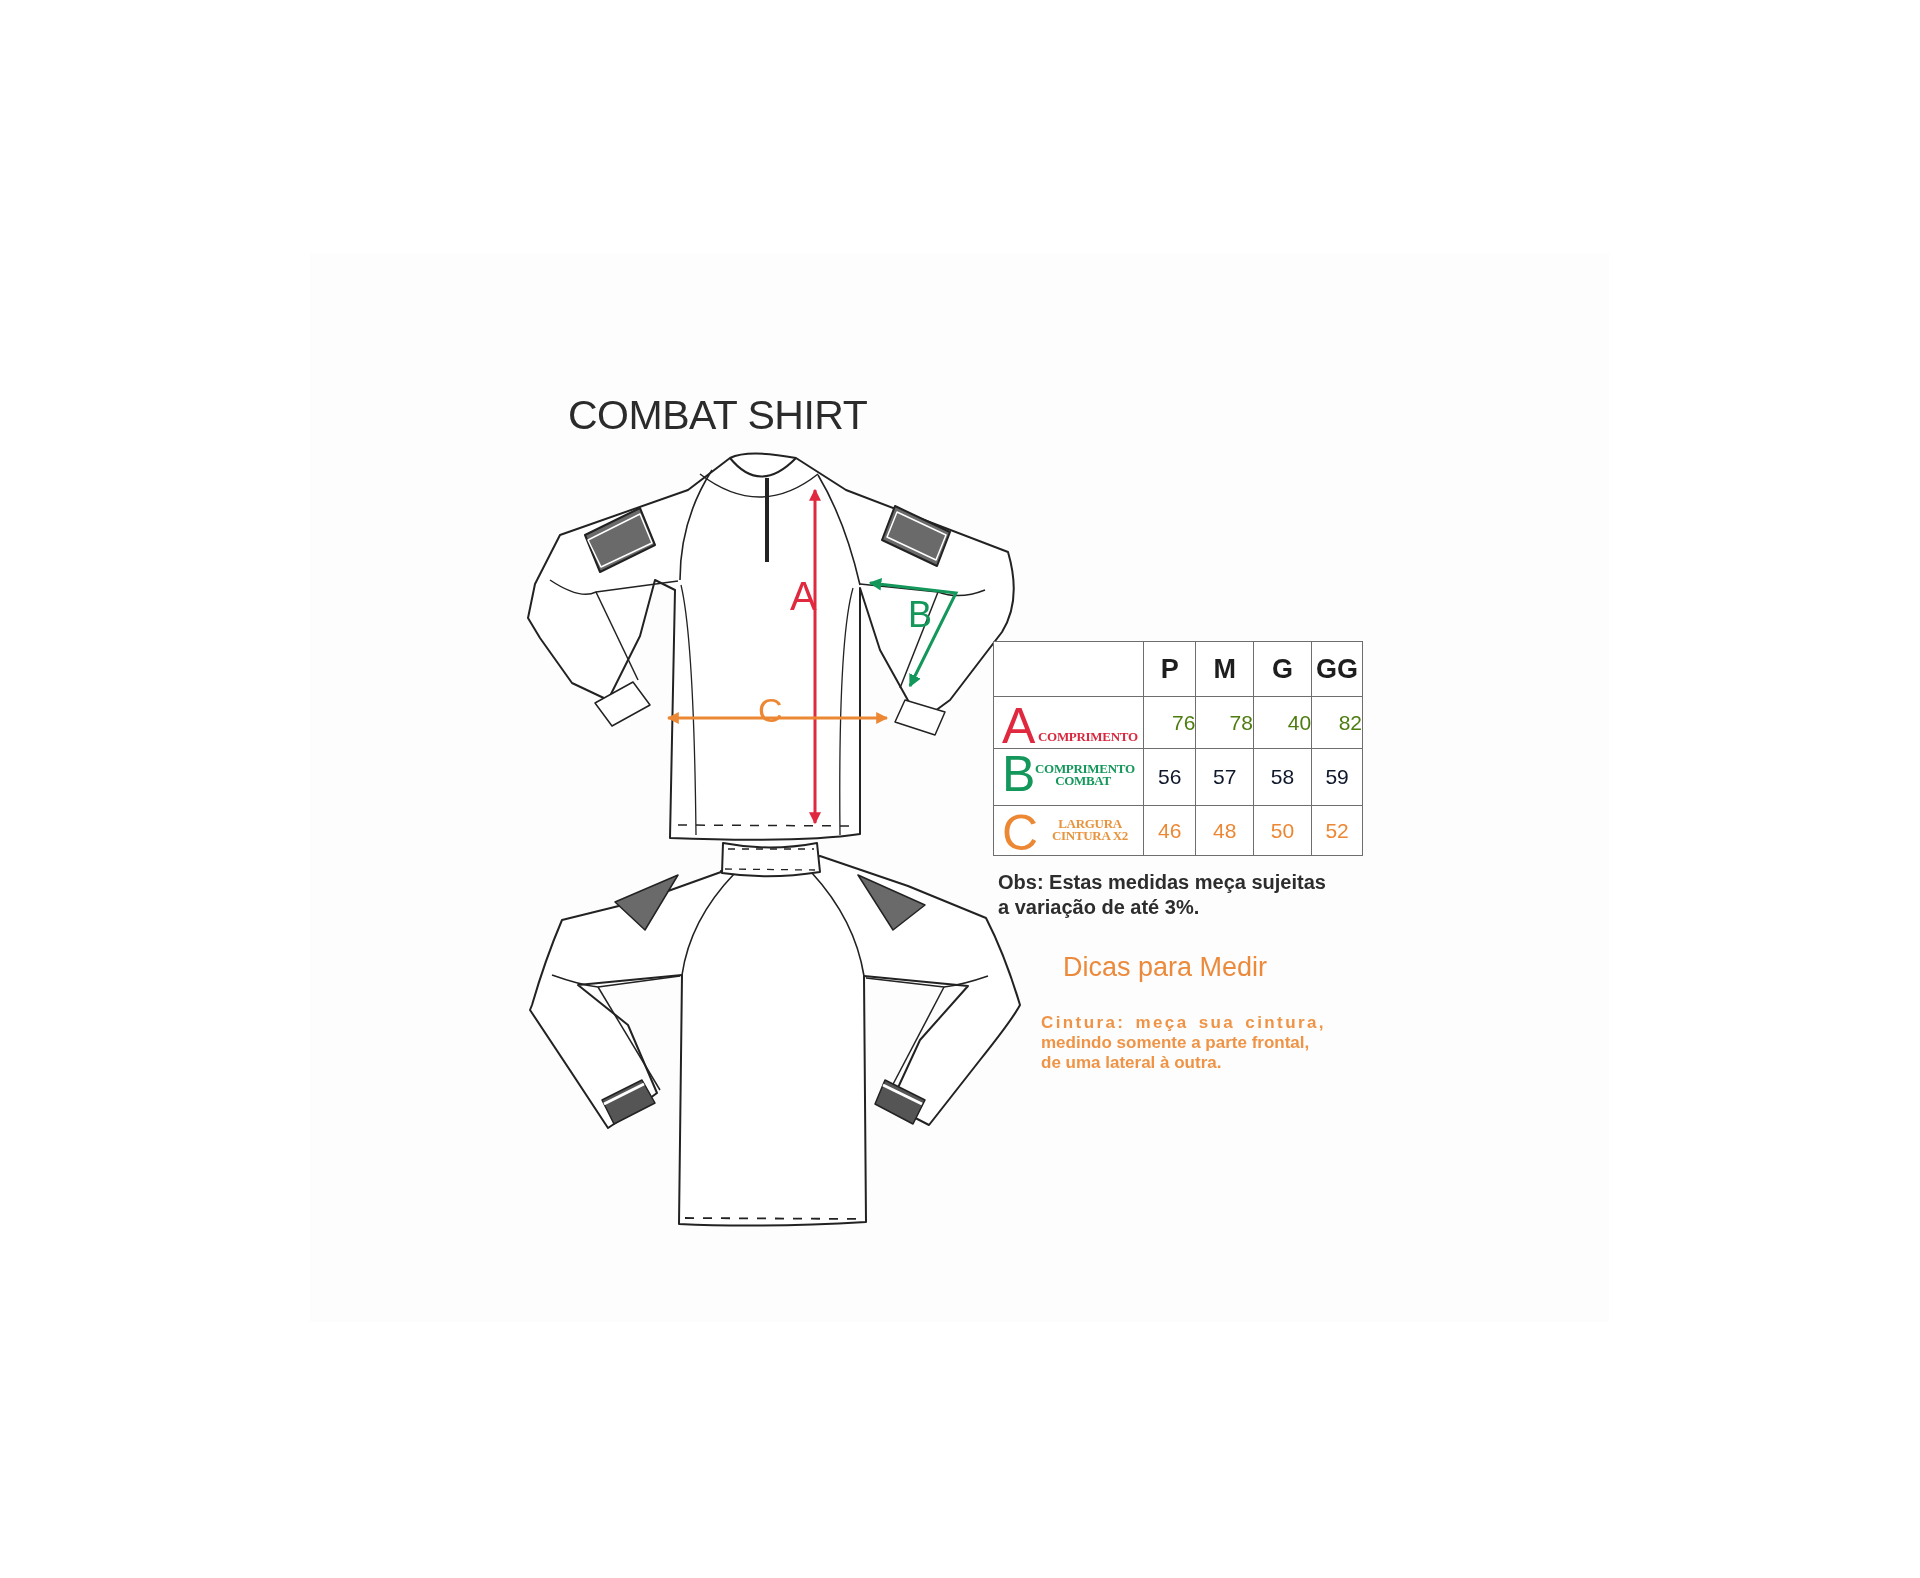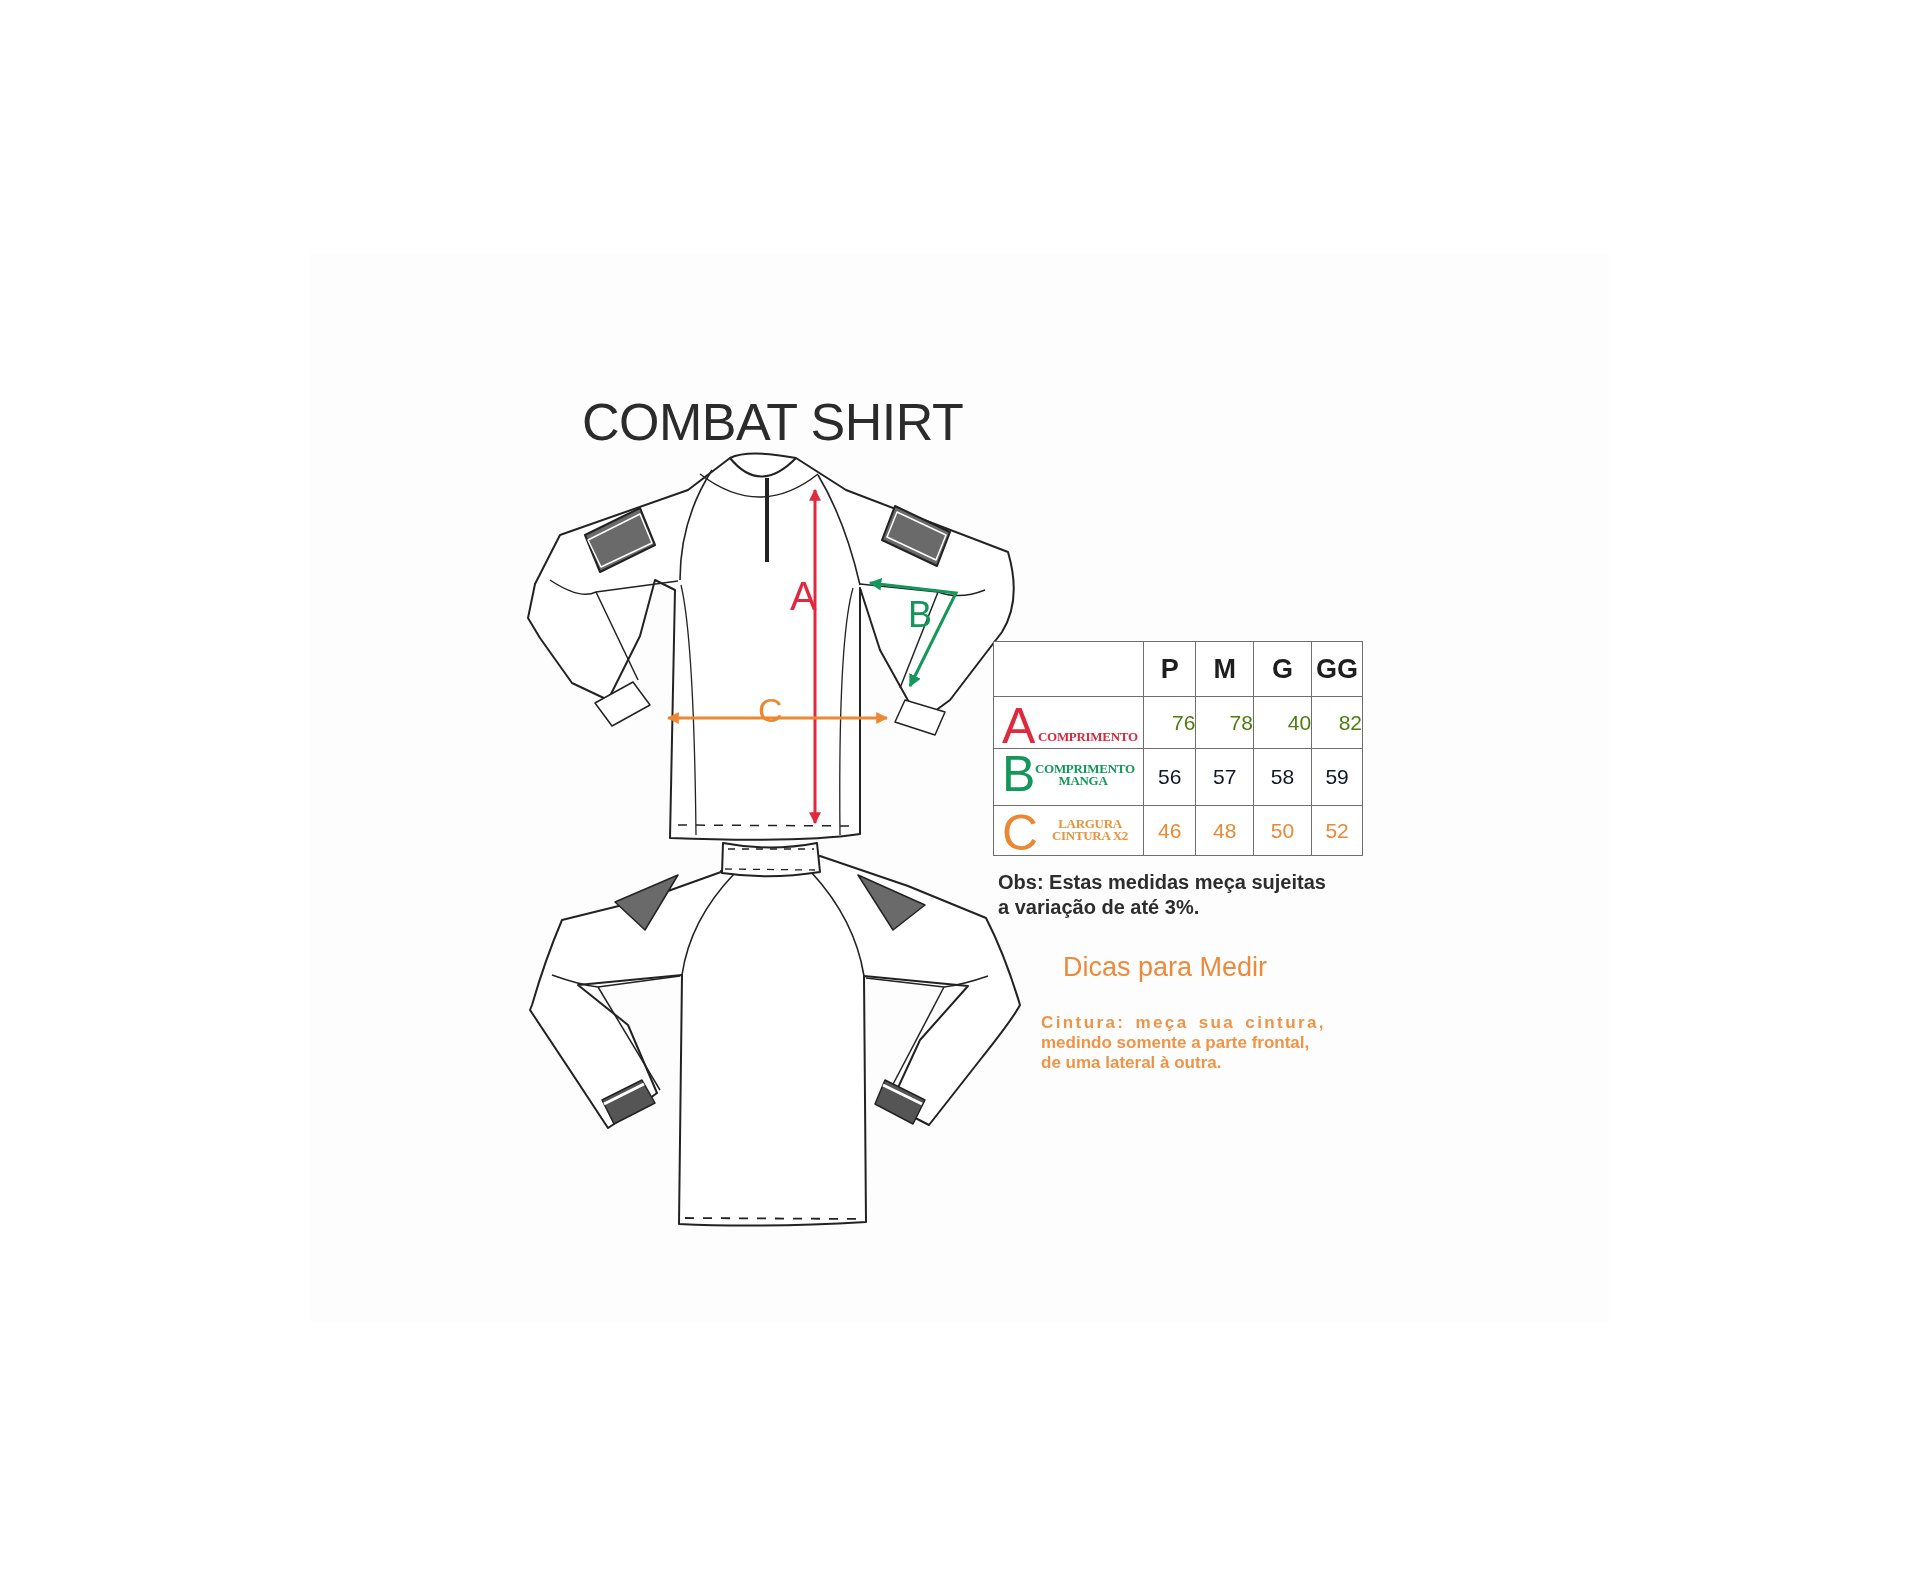--- a/index.html
+++ b/index.html
@@ -6,22 +6,22 @@
   body {
     width: 1920px; height: 1578px; background: #ffffff;
     position: relative; overflow: hidden;
     font-family: "Liberation Sans", sans-serif;
   }
   .panel {
     position: absolute; left: 310px; top: 253px; width: 1299px; height: 1069px;
     background: #fdfdfd;
   }
   .title {
-    position: absolute; left: 582px; top: 392px;
-    font-size: 52px; color: #2b2b2b; letter-spacing: -0.5px; white-space: nowrap;
+    position: absolute; left: 568px; top: 392px;
+    font-size: 41px; color: #2b2b2b; letter-spacing: -0.5px; white-space: nowrap;
   }
   svg.drawing { position: absolute; left: 0; top: 0; }
   .arrow-label {
     position: absolute; font-size: 40px; line-height: 1; white-space: nowrap;
   }
 
   
   .size-table {
     position: absolute; left: 993px; top: 641px; width: 370px; height: 214px;
     border-collapse: collapse; background: #ffffff;
@@ -163,21 +163,21 @@
     <td class="val">76</td>
     <td class="val">78</td>
     <td class="val">40</td>
     <td class="val">82</td>
   </tr>
   <tr class="row-b" style="height:57px;">
     <td class="row-label">
       <span class="big-letter">B</span>
       <span class="sub-label">
         <span>COMPRIMENTO</span><br>
-        <span>MANGA</span>
+        <span>COMBAT</span>
       </span>
     </td>
     <td class="val">56</td>
     <td class="val">57</td>
     <td class="val">58</td>
     <td class="val">59</td>
   </tr>
   <tr class="row-c" style="height:50px;">
     <td class="row-label">
       <span class="big-letter">C</span>

